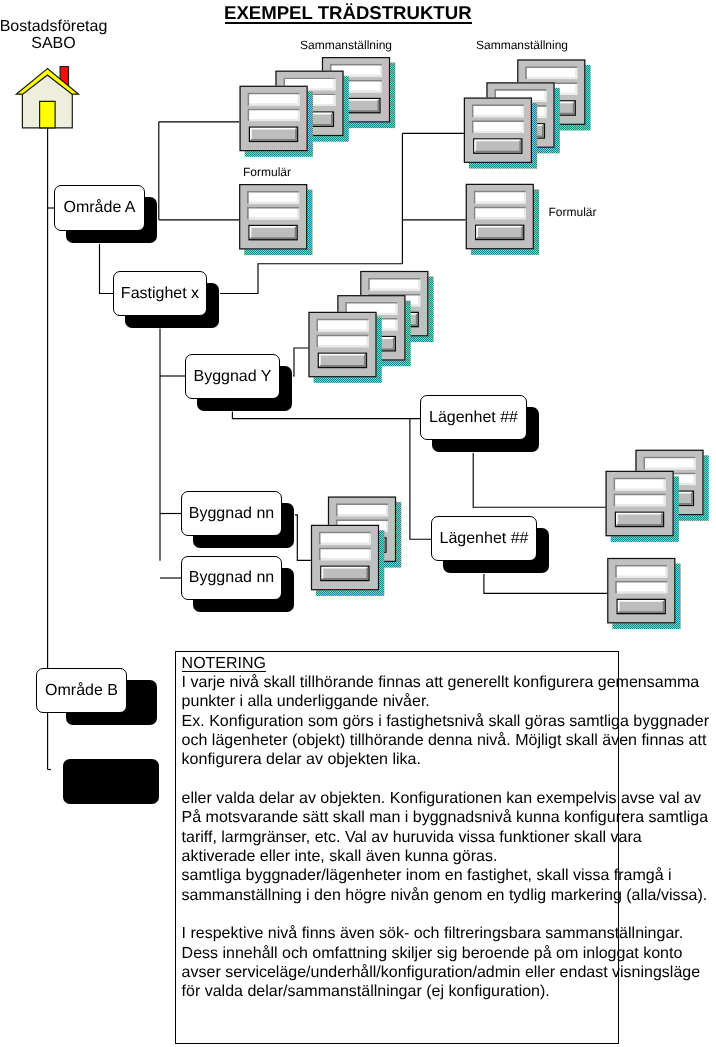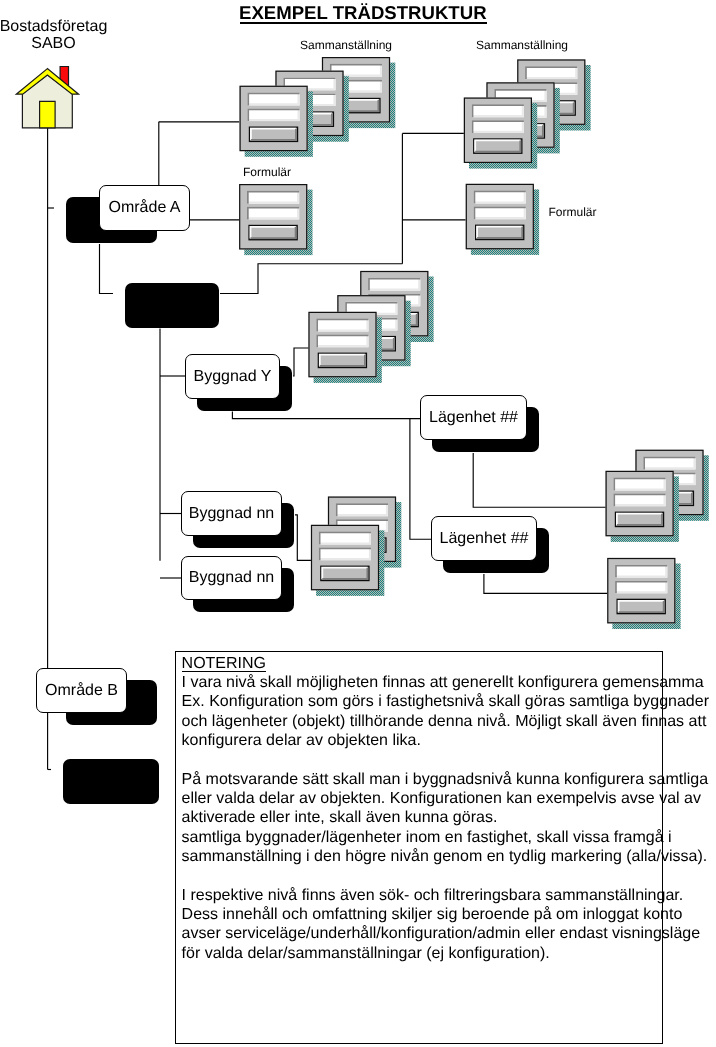--- a/index.html
+++ b/index.html
@@ -5,21 +5,21 @@
 <style>
   html,body{margin:0;padding:0;background:#fff;}
   body{width:716px;height:1047px;overflow:hidden;
        font-family:"Liberation Sans",sans-serif;color:#000;
        -webkit-font-smoothing:antialiased;text-rendering:geometricPrecision;}
   #stage{position:relative;width:716px;height:1047px;background:#fff;}
   #wires,#icons,#house{position:absolute;left:0;top:0;width:716px;height:1047px;}
   #wires{z-index:2;}
   #house{z-index:3;}
   #icons{z-index:4;}
-  #page-title{position:absolute;left:239px;top:4.1px;font-size:18.6px;font-weight:bold;
+  #page-title{position:absolute;left:224px;top:4.1px;font-size:18.6px;font-weight:bold;
          line-height:18.4px;z-index:9;}
   #page-title::after{content:"";position:absolute;left:0.6px;top:17.6px;
          width:247px;height:2.1px;background:#000;}
   #root-label{position:absolute;left:-0.5px;top:17.6px;width:108px;text-align:center;
               font-size:16px;line-height:17.2px;z-index:9;}
   .node{position:absolute;border:1.4px solid #000;border-radius:7px;background:#fff;
         display:flex;align-items:center;justify-content:center;font-size:16px;
         z-index:6;box-sizing:border-box;}
   .nodeshadow{position:absolute;background:#000;border-radius:7px;z-index:5;}
   .iconlabel{position:absolute;font-size:12px;line-height:15.8px;white-space:nowrap;z-index:7;}
@@ -312,47 +312,52 @@
         <path d="M615.95 577.5999999999999 L615.95 565.55 L667.3000000000001 565.55" fill="none" stroke="#858585" stroke-width="1.7"></path>
         <rect x="615.1" y="580.6999999999999" width="52.2" height="12.6" fill="#ffffff"></rect>
         <path d="M616.1 592.25 L666.2500000000001 592.25 L666.2500000000001 581.6999999999999" fill="none" stroke="#e9e9e9" stroke-width="2.1"></path>
         <path d="M615.95 593.3 L615.95 581.55 L667.3000000000001 581.55" fill="none" stroke="#858585" stroke-width="1.7"></path>
         <rect x="616.5" y="598.6999999999999" width="49.4" height="15.6" fill="#bdbdbd"></rect>
         <rect x="617.15" y="599.3499999999999" width="48.1" height="14.299999999999999" fill="none" stroke="#0c0c0c" stroke-width="1.3"></rect>
         <path d="M618.6 612.1999999999999 L618.6 600.8 L663.8 600.8" fill="none" stroke="#fcfcfc" stroke-width="1.8"></path>
         <path d="M663.6999999999999 600.9 L663.6999999999999 612.0999999999999 L618.6 612.0999999999999" fill="none" stroke="#7d7d7d" stroke-width="1.8"></path>
       </g>
     </svg>
-  <div id="note" style="left: 175px; top: 651px; width: 488px; height: 393px;">
+  <div id="note" style="left: 175px; top: 651px; width: 444px; height: 393px;">
       <div><span class="hd">NOTERING</span></div>
-      <div class="ln">I vara nivå skall möjligheten finnas att generellt konfigurera gemensamma</div>
+      <div class="ln">I varje nivå skall tillhörande finnas att generellt konfigurera gemensamma</div>
+      <div class="ln">punkter i alla underliggande nivåer.</div>
       <div class="ln">Ex. Konfiguration som görs i fastighetsnivå skall göras samtliga byggnader</div>
       <div class="ln">och lägenheter (objekt) tillhörande denna nivå. Möjligt skall även finnas att</div>
       <div class="ln">konfigurera delar av objekten lika.</div>
       <div class="ln">&nbsp;</div>
+      <div class="ln">eller valda delar av objekten. Konfigurationen kan exempelvis avse val av</div>
       <div class="ln">På motsvarande sätt skall man i byggnadsnivå kunna konfigurera samtliga</div>
-      <div class="ln">eller valda delar av objekten. Konfigurationen kan exempelvis avse val av</div>
+      <div class="ln">tariff, larmgränser, etc. Val av huruvida vissa funktioner skall vara</div>
       <div class="ln">aktiverade eller inte, skall även kunna göras.</div>
       <div class="ln">samtliga byggnader/lägenheter inom en fastighet, skall vissa framgå i</div>
       <div class="ln">sammanställning i den högre nivån genom en tydlig markering (alla/vissa).</div>
       <div class="ln">&nbsp;</div>
       <div class="ln">I respektive nivå finns även sök- och filtreringsbara sammanställningar.</div>
       <div class="ln">Dess innehåll och omfattning skiljer sig beroende på om inloggat konto</div>
       <div class="ln">avser serviceläge/underhåll/konfiguration/admin eller endast visningsläge</div>
       <div class="ln">för valda delar/sammanställningar (ej konfiguration).</div>
     </div>
 <div class="iconlabel" style="left: 300px; top: 37.6px;">Sammanställning</div>
     <div class="iconlabel" style="left: 476px; top: 37.6px;">Sammanställning</div>
     <div class="iconlabel" style="left: 243px; top: 164.6px;">Formulär</div>
     <div class="iconlabel" style="left: 548.5px; top: 204.8px;">Formulär</div>
     <div class="nodeshadow" style="left: 66px; top: 197px; width: 91px; height: 46px;"></div>
-    <div class="node" style="left: 54px; top: 185px; width: 91px; height: 46px; margin-left: 45px;">
+    <div class="node" style="left: 54px; top: 185px; width: 91px; height: 46px;">
       <span>Område A</span>
     </div>
     <div class="nodeshadow" style="left: 125px; top: 283px; width: 94px; height: 45px;"></div>
+    <div class="node" style="left: 113px; top: 271px; width: 94px; height: 45px;">
+      <span>Fastighet x</span>
+    </div>
     <div class="nodeshadow" style="left: 197px; top: 366px; width: 95px; height: 45px;"></div>
     <div class="node" style="left: 185px; top: 354px; width: 95px; height: 45px;">
       <span>Byggnad Y</span>
     </div>
     <div class="nodeshadow" style="left: 432px; top: 407px; width: 107px; height: 45px;"></div>
     <div class="node" style="left: 420px; top: 395px; width: 107px; height: 45px;">
       <span>Lägenhet ##</span>
     </div>
     <div class="nodeshadow" style="left: 193px; top: 503px; width: 101px; height: 45px;"></div>
     <div class="node" style="left: 181px; top: 491px; width: 101px; height: 45px;">

